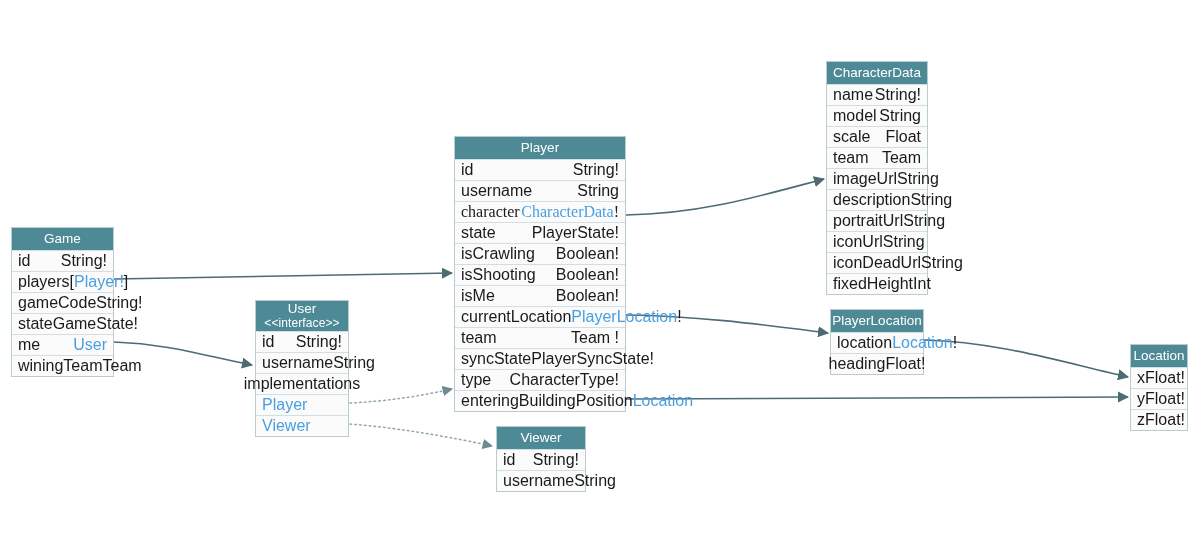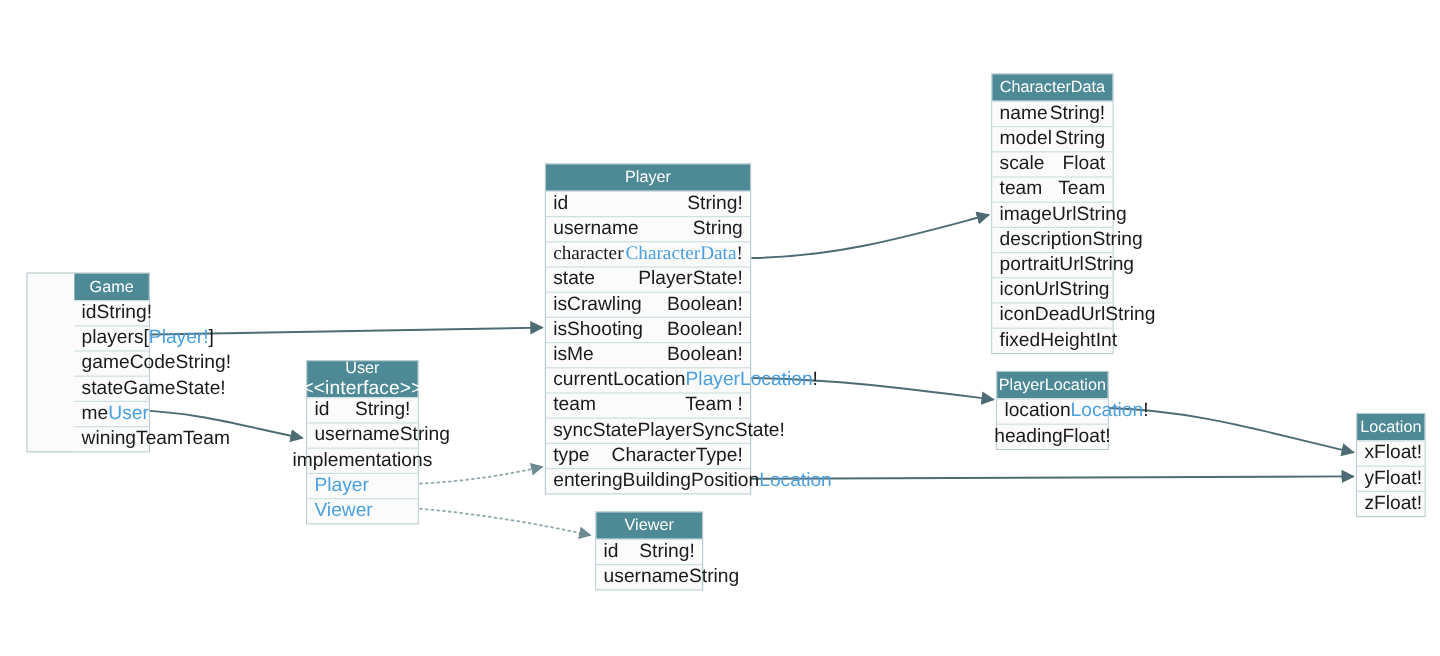--- a/index.html
+++ b/index.html
@@ -12,21 +12,21 @@
   svg.edges{position:absolute;left:0;top:0;width:1200px;height:547px;
             overflow:visible;pointer-events:none;}
 
   .entity{position:absolute;box-sizing:border-box;
           border:1px solid #b9ccd1;background:#fbfbfb;}
 
   .ehead{background:#4e8a96;color:#ffffff;text-align:center;
          font-size:13.5px;line-height:1.15;
          display:flex;flex-direction:column;align-items:center;
          justify-content:center;box-sizing:border-box;}
-  .ehead .sub{font-size:16px;letter-spacing:.1px;}
+  .ehead .sub{font-size:12px;letter-spacing:.1px;}
 
   .row{display:flex;align-items:center;justify-content:space-between;
        box-sizing:border-box;padding:0 6px;
        border-top:1px solid #cfdfe3;background:#fbfbfb;
        font-size:16px;color:#1a1a1a;white-space:nowrap;}
   .row .fname{text-align:left;}
   .row .ftype{text-align:right;}
   .row.center{justify-content:center;}
   .row.left{justify-content:flex-start;}
   .lnk{color:#4a9fe0;}
@@ -55,21 +55,21 @@
       <path d="M 626 399 L 1128 397" marker-end="url(#arrow)"></path>
       <path d="M 924 340 C 1000 342, 1065 363, 1128 377" marker-end="url(#arrow)"></path>
     </g>
 
     <g fill="none" stroke="#8fa6ad" stroke-width="1.5" stroke-dasharray="1.6 3.2" stroke-linecap="round">
       <path d="M 350 403 C 390 401, 420 396, 452 389" marker-end="url(#arrowd)"></path>
       <path d="M 350 424 C 400 428, 450 437, 492 446" marker-end="url(#arrowd)"></path>
     </g>
   </svg>
 
-<div class="entity" style="left: 22px; top: 227px; width: 103px; padding-left: 39px;">
+<div class="entity" style="left: 11px; top: 227px; width: 103px;">
       <div class="ehead" style="height: 22px;">
         <span>Game</span>
       </div>
       <div class="row" style="height: 21px;">
         <span class="fname">id</span>
         <span class="ftype">String!</span>
       </div>
       <div class="row" style="height: 21px;">
         <span class="fname">players</span>
         <span class="ftype"><span class="plain">[</span><span class="lnk">Player!</span><span class="plain">]</span></span>

